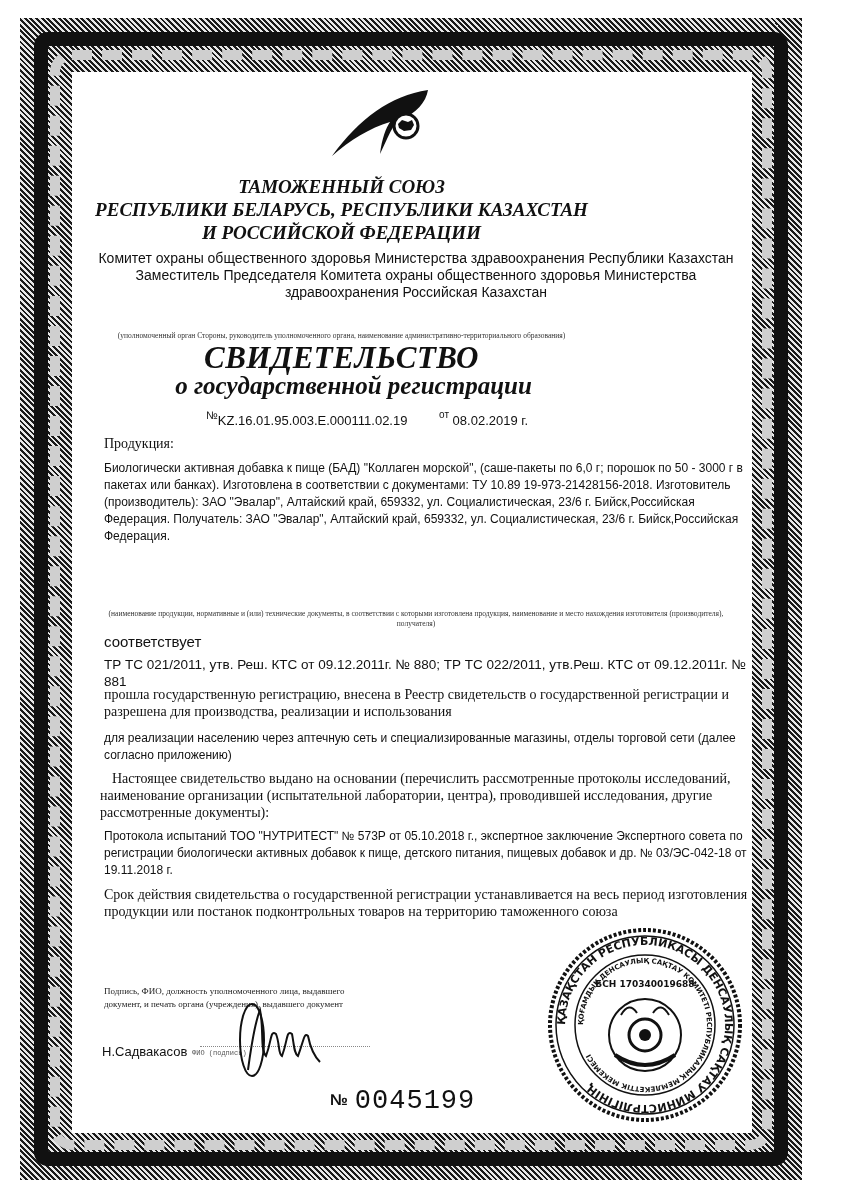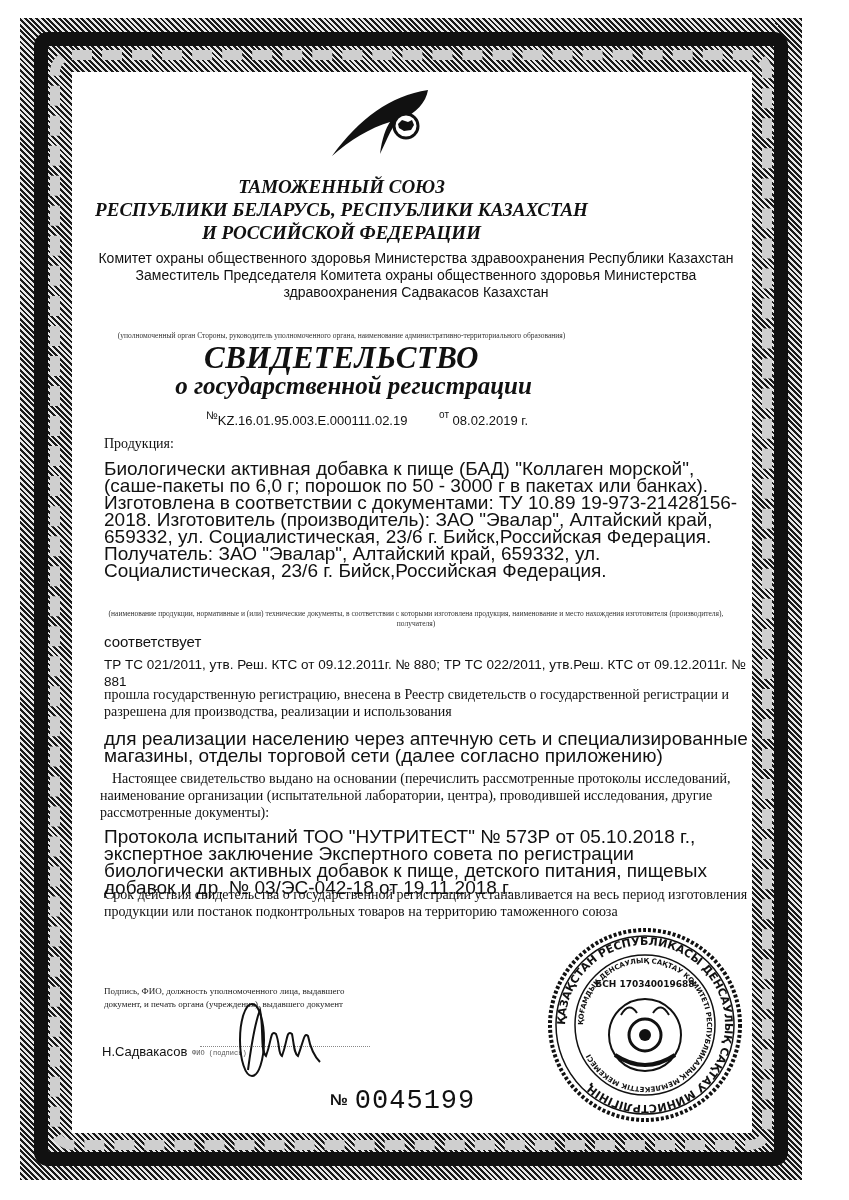--- a/index.html
+++ b/index.html
@@ -40,21 +40,21 @@
   .auth-note { top: 331px; }
 
   .cert-title { top: 340px; font-size: 31px; line-height: 36px; letter-spacing: 0.5px; }
   .cert-sub { top: 375px; font-size: 25px; line-height: 22px; padding-left: 12px; }
 
   .regline { position: absolute; top: 413px; left: 206px; font-size: 13px; }
   .regline .no { font-size: 11px; position: relative; top: -6px; }
   .regline .from { font-size: 10px; position: relative; top: -7px; margin-left: 28px; }
 
   .label-serif { position: absolute; font-family: "Liberation Serif", serif; font-size: 14px; }
-  .body-sans { position: absolute; left: 104px; width: 650px; font-size: 19px; line-height: 17px; }
+  .body-sans { position: absolute; left: 104px; width: 650px; font-size: 12px; line-height: 17px; }
   .body-serif { position: absolute; left: 104px; width: 650px; font-family: "Liberation Serif", serif; font-size: 14px; line-height: 17px; }
 
   .product-label { top: 436px; left: 104px; }
   .product-text { top: 460px; }
   .product-note { top: 609px; }
   .conforms { top: 633px; }
   .tr-text { top: 656px; font-size: 13.5px; }
   .passed { top: 686px; left: 104px; }
   .usage { top: 730px; }
   .basis { top: 770px; left: 100px; }
@@ -88,21 +88,21 @@
 
 <div class="center union-title serif-bi">
   <div>ТАМОЖЕННЫЙ СОЮЗ</div>
   <div>РЕСПУБЛИКИ БЕЛАРУСЬ, РЕСПУБЛИКИ КАЗАХСТАН</div>
   <div>И РОССИЙСКОЙ ФЕДЕРАЦИИ</div>
 </div>
 
 <div class="center committee">
   <div>Комитет охраны общественного здоровья Министерства здравоохранения Республики Казахстан</div>
   <div>Заместитель Председателя Комитета охраны общественного здоровья Министерства</div>
-  <div>здравоохранения Садвакасов Казахстан</div>
+  <div>здравоохранения Российская Казахстан</div>
 </div>
 
 <div class="center auth-note note-small">(уполномоченный орган Стороны, руководитель уполномоченного органа, наименование административно-территориального образования)</div>
 
 <div class="center cert-title serif-bi">СВИДЕТЕЛЬСТВО</div>
 <div class="center cert-sub serif-bi">о государственной регистрации</div>
 
 <div class="regline">
   <span class="no">№</span><span>KZ.16.01.95.003.E.000111.02.19</span>
   <span class="from">от</span>

